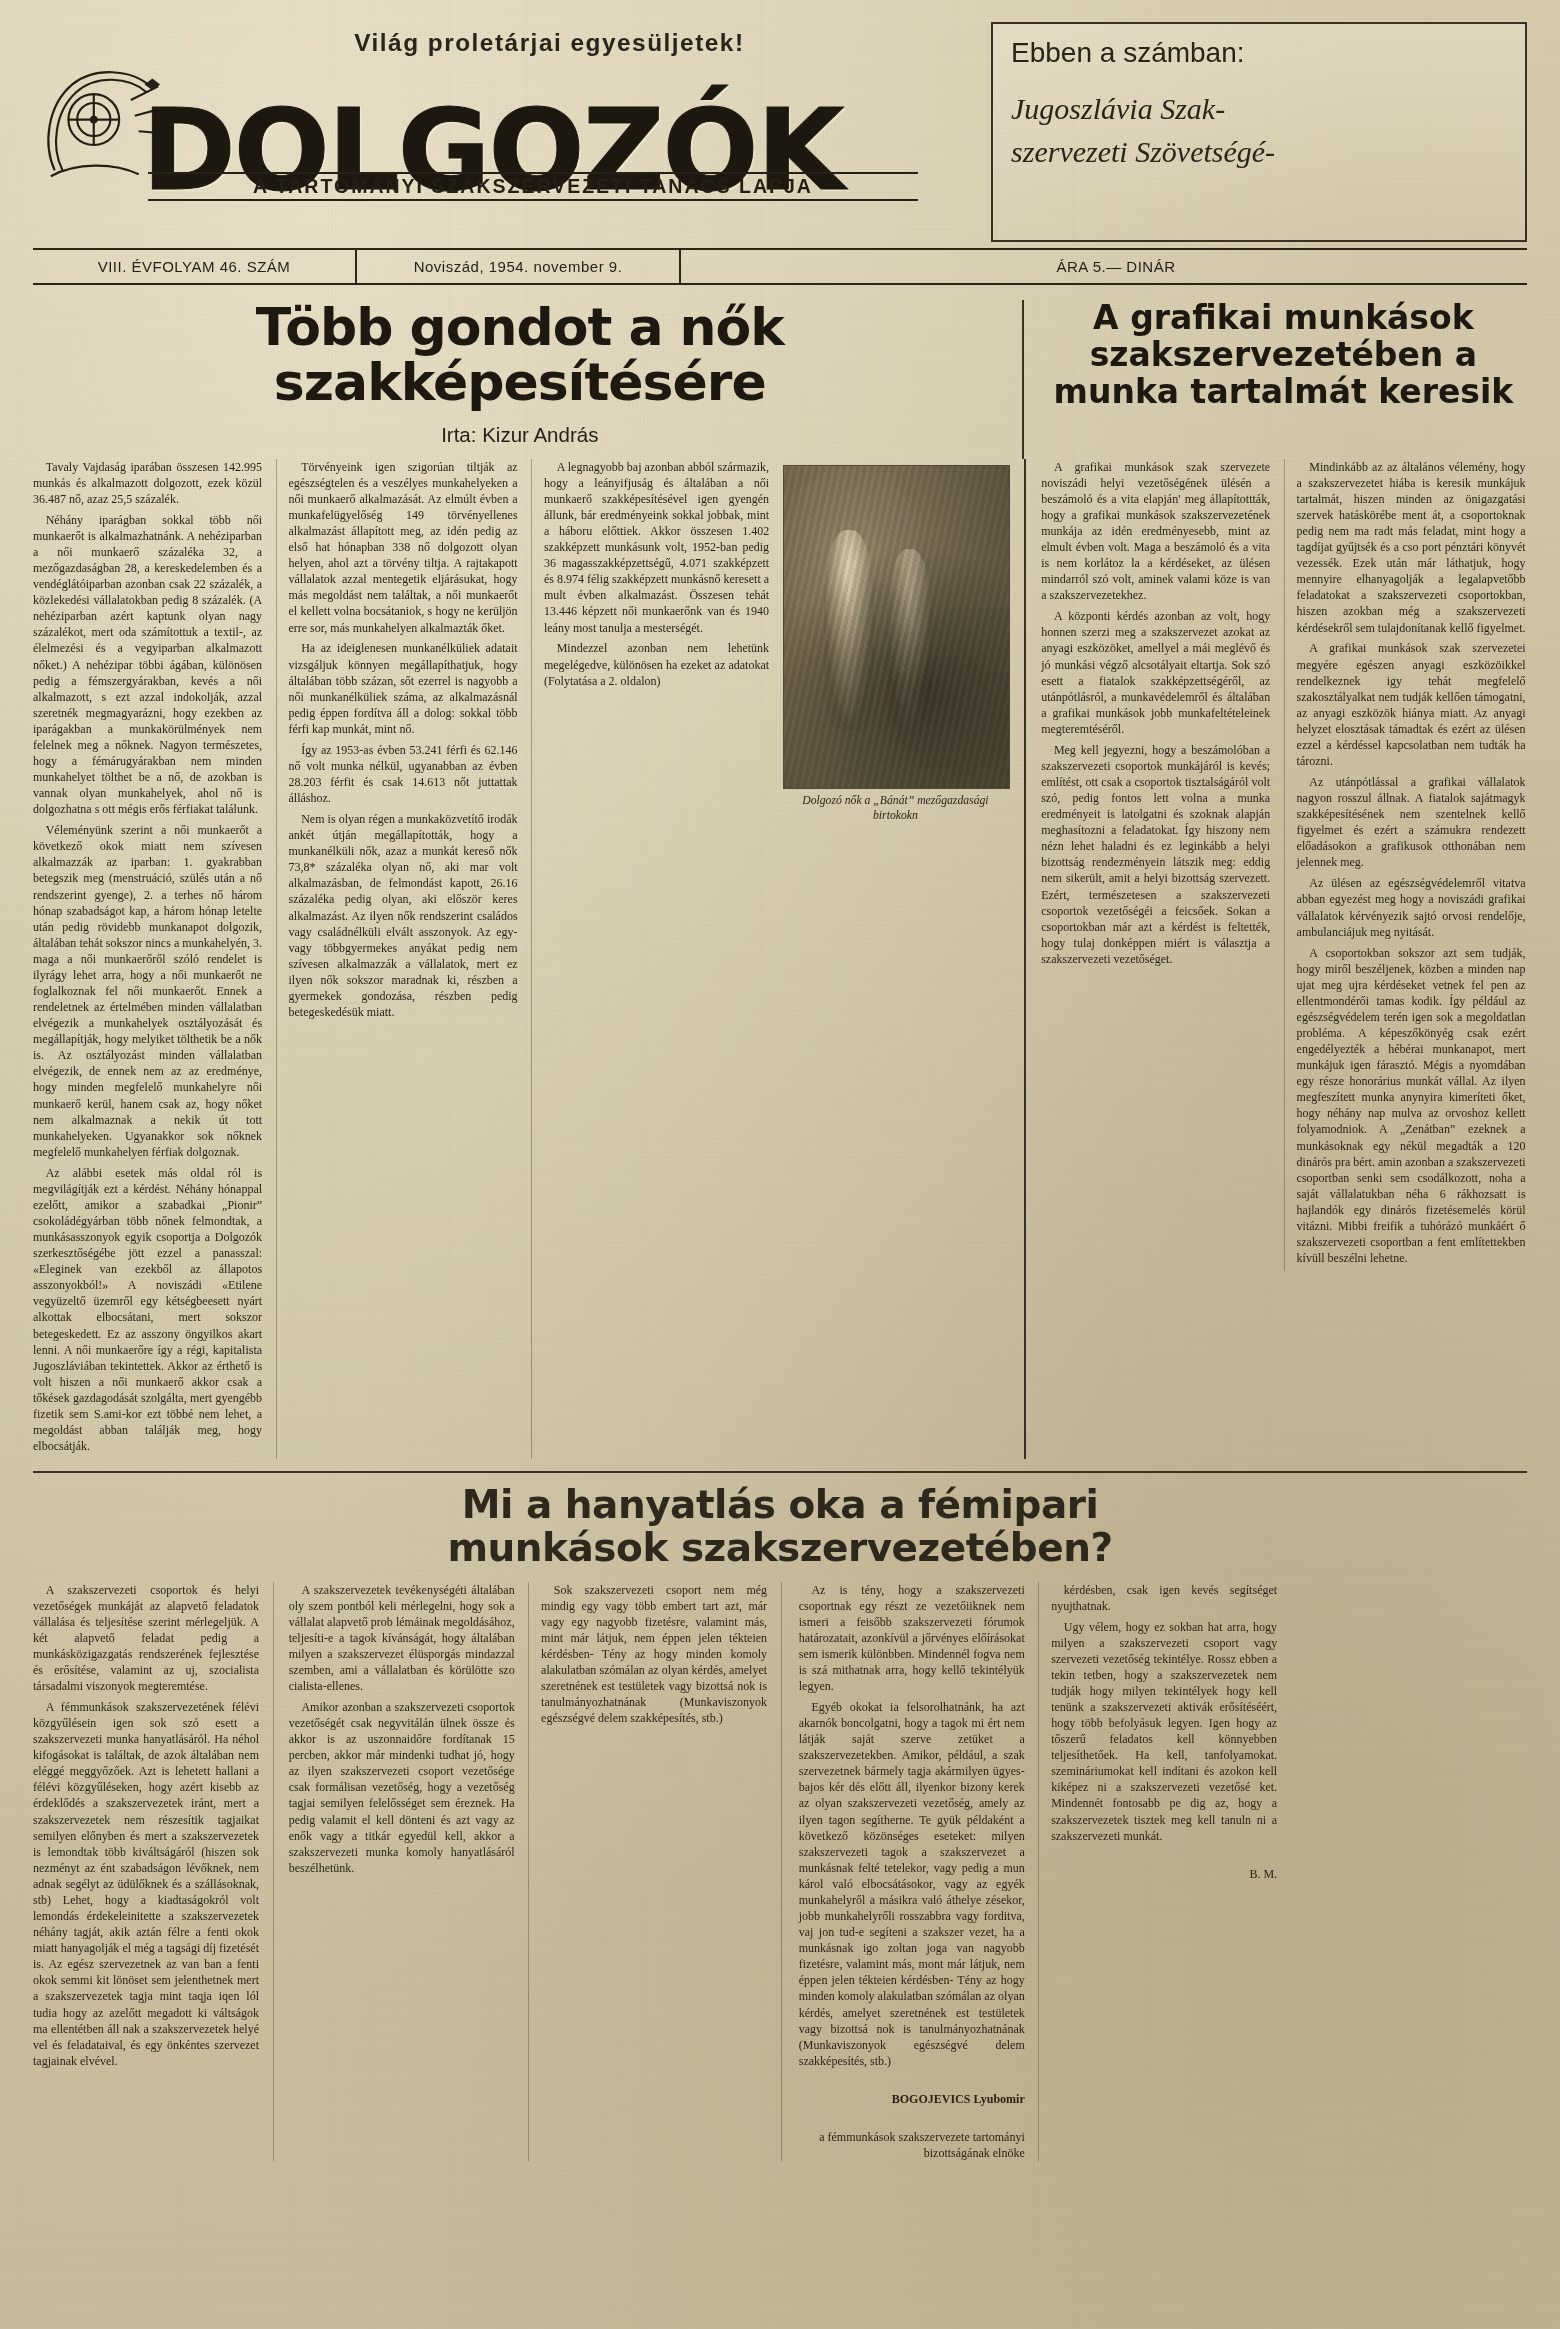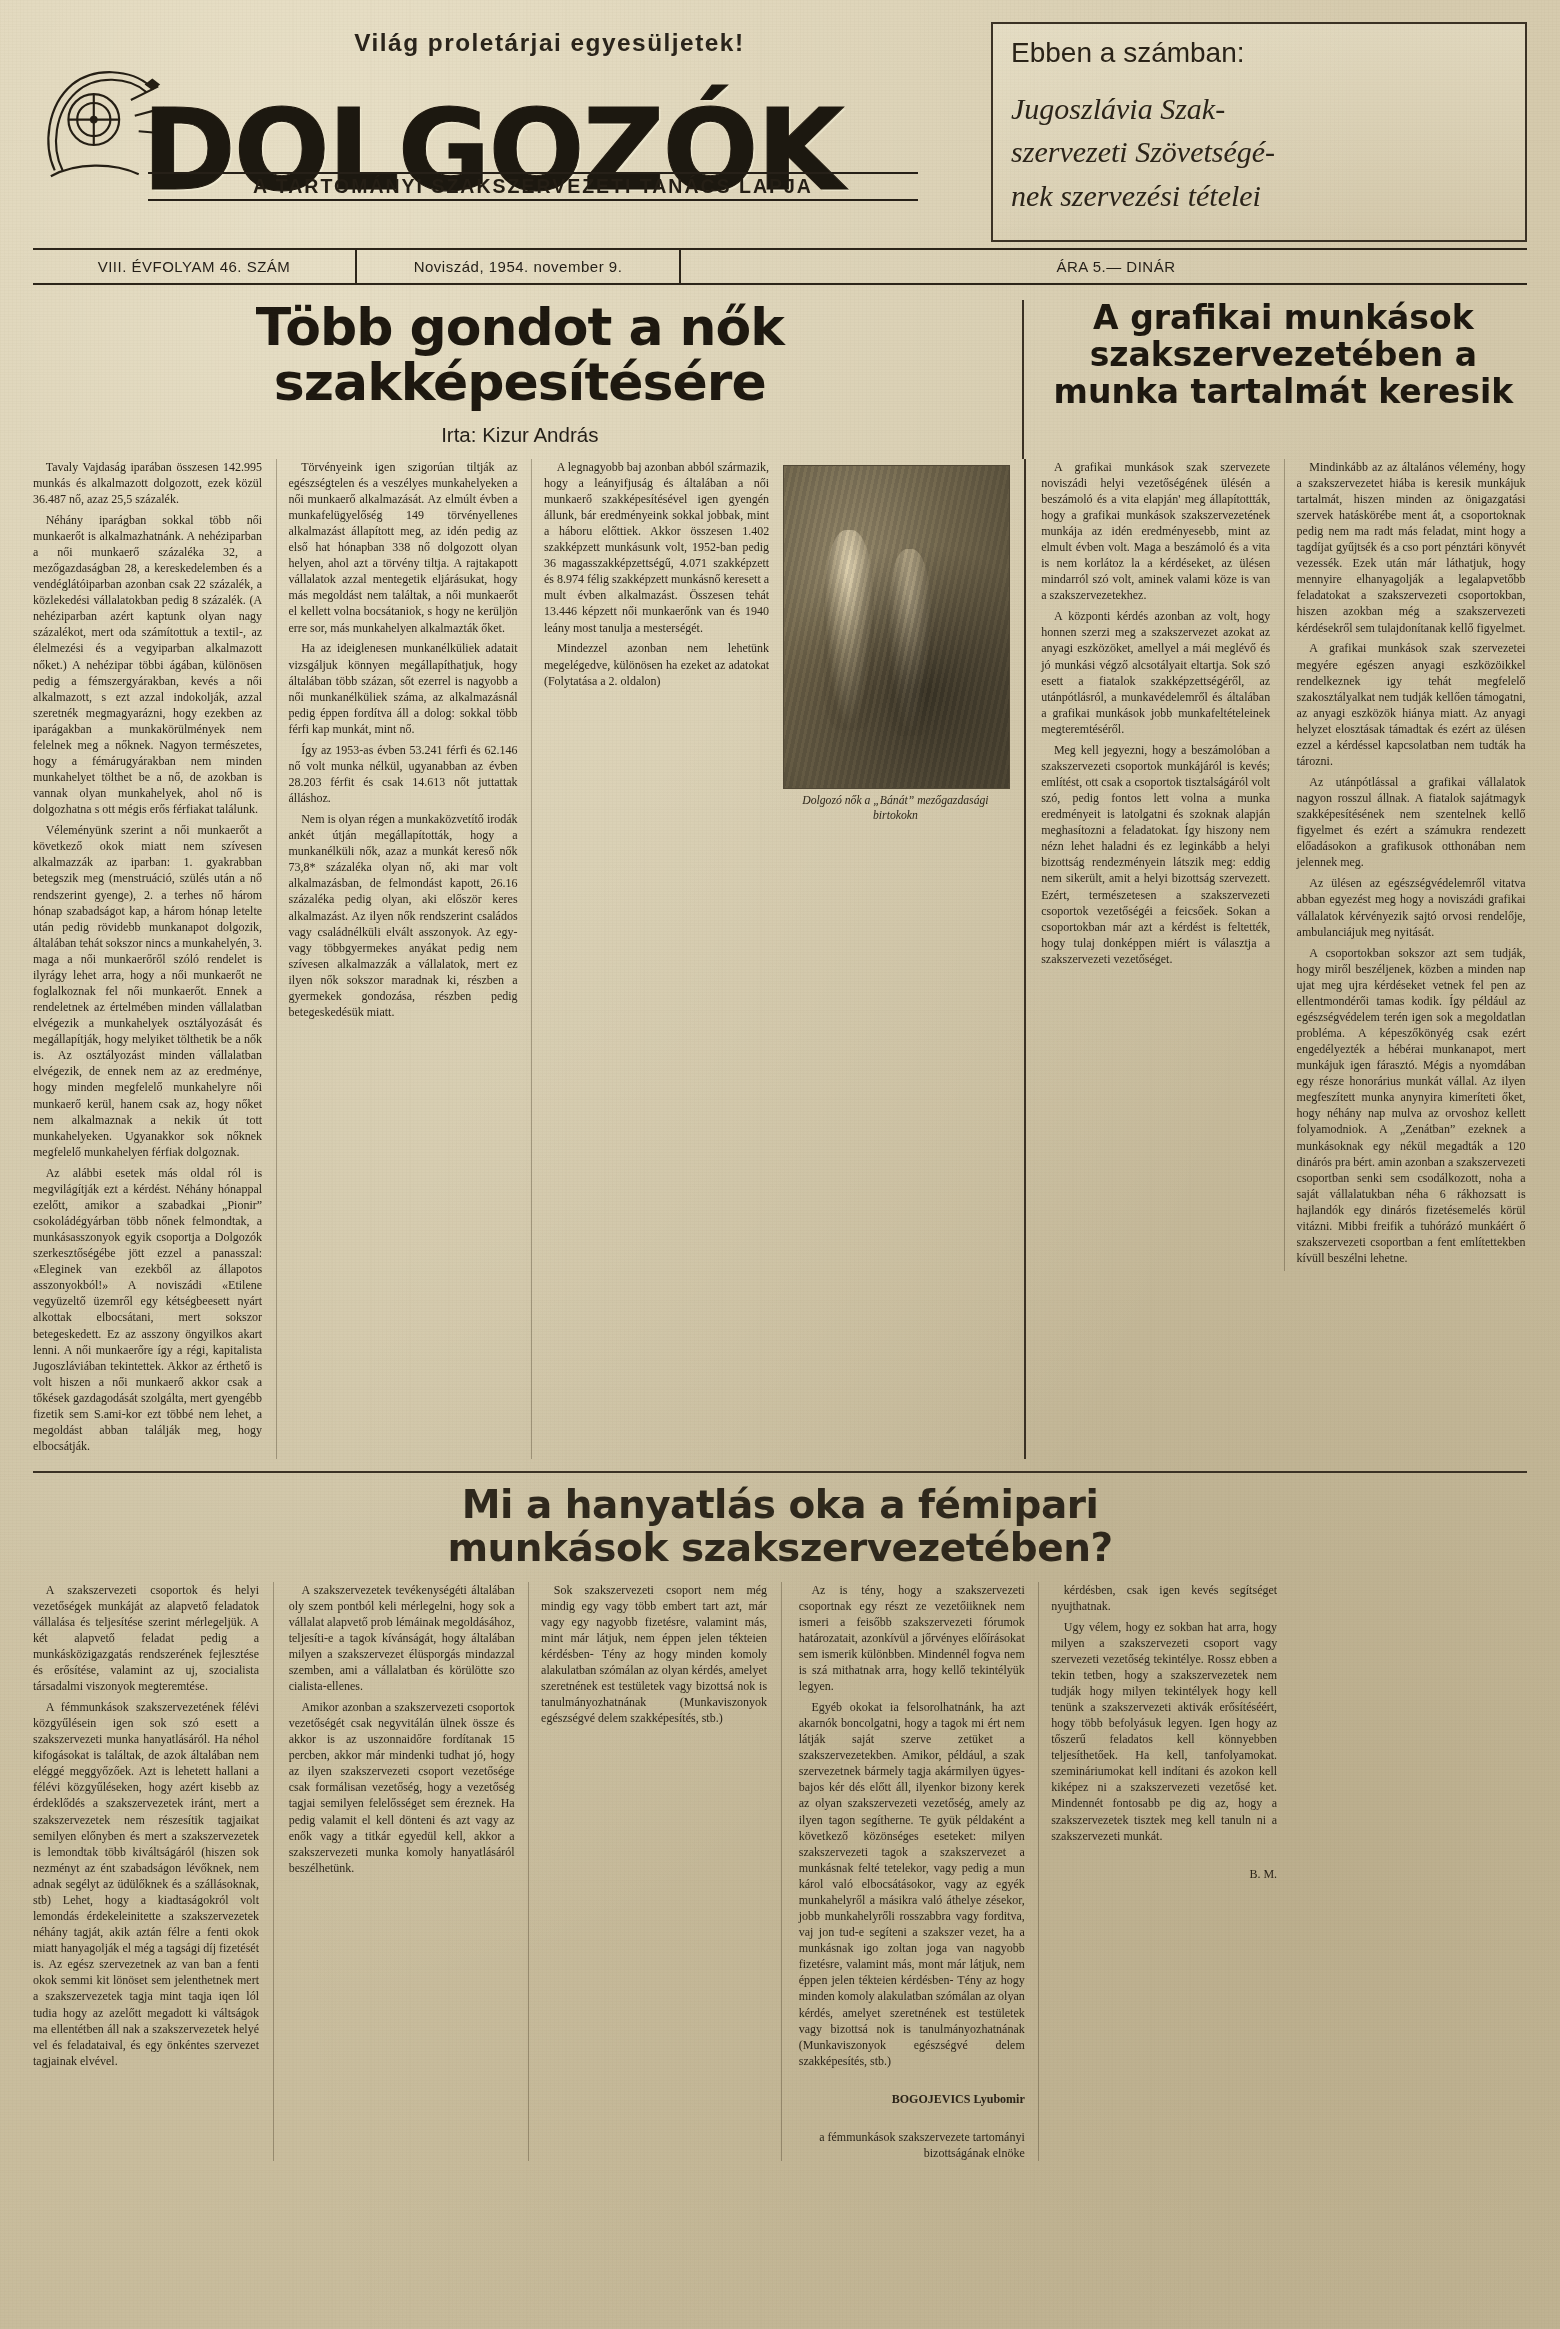--- a/index.html
+++ b/index.html
@@ -228,21 +228,20 @@
         <div class="logo-rule">
           <span class="logo-sub">A TARTOMÁNYI SZAKSZERVEZETI TANÁCS LAPJA</span>
         </div>
       </div>
     </div>
 
     <div class="mast-right">
       <div class="inthis-title">Ebben a számban:</div>
       <div class="inthis-line">Jugoszlávia Szak-</div>
       <div class="inthis-line">szervezeti Szövetségé-</div>
-      <div class="inthis-line">nek szervezési tételei</div>
     </div>
   </div>
 
   <div class="issuebar">
     <div class="ib1">VIII. ÉVFOLYAM 46. SZÁM</div>
     <div class="ib2">Noviszád, 1954. november 9.</div>
     <div class="ib3">ÁRA 5.— DINÁR</div>
   </div>
 
   <div class="headrow">

